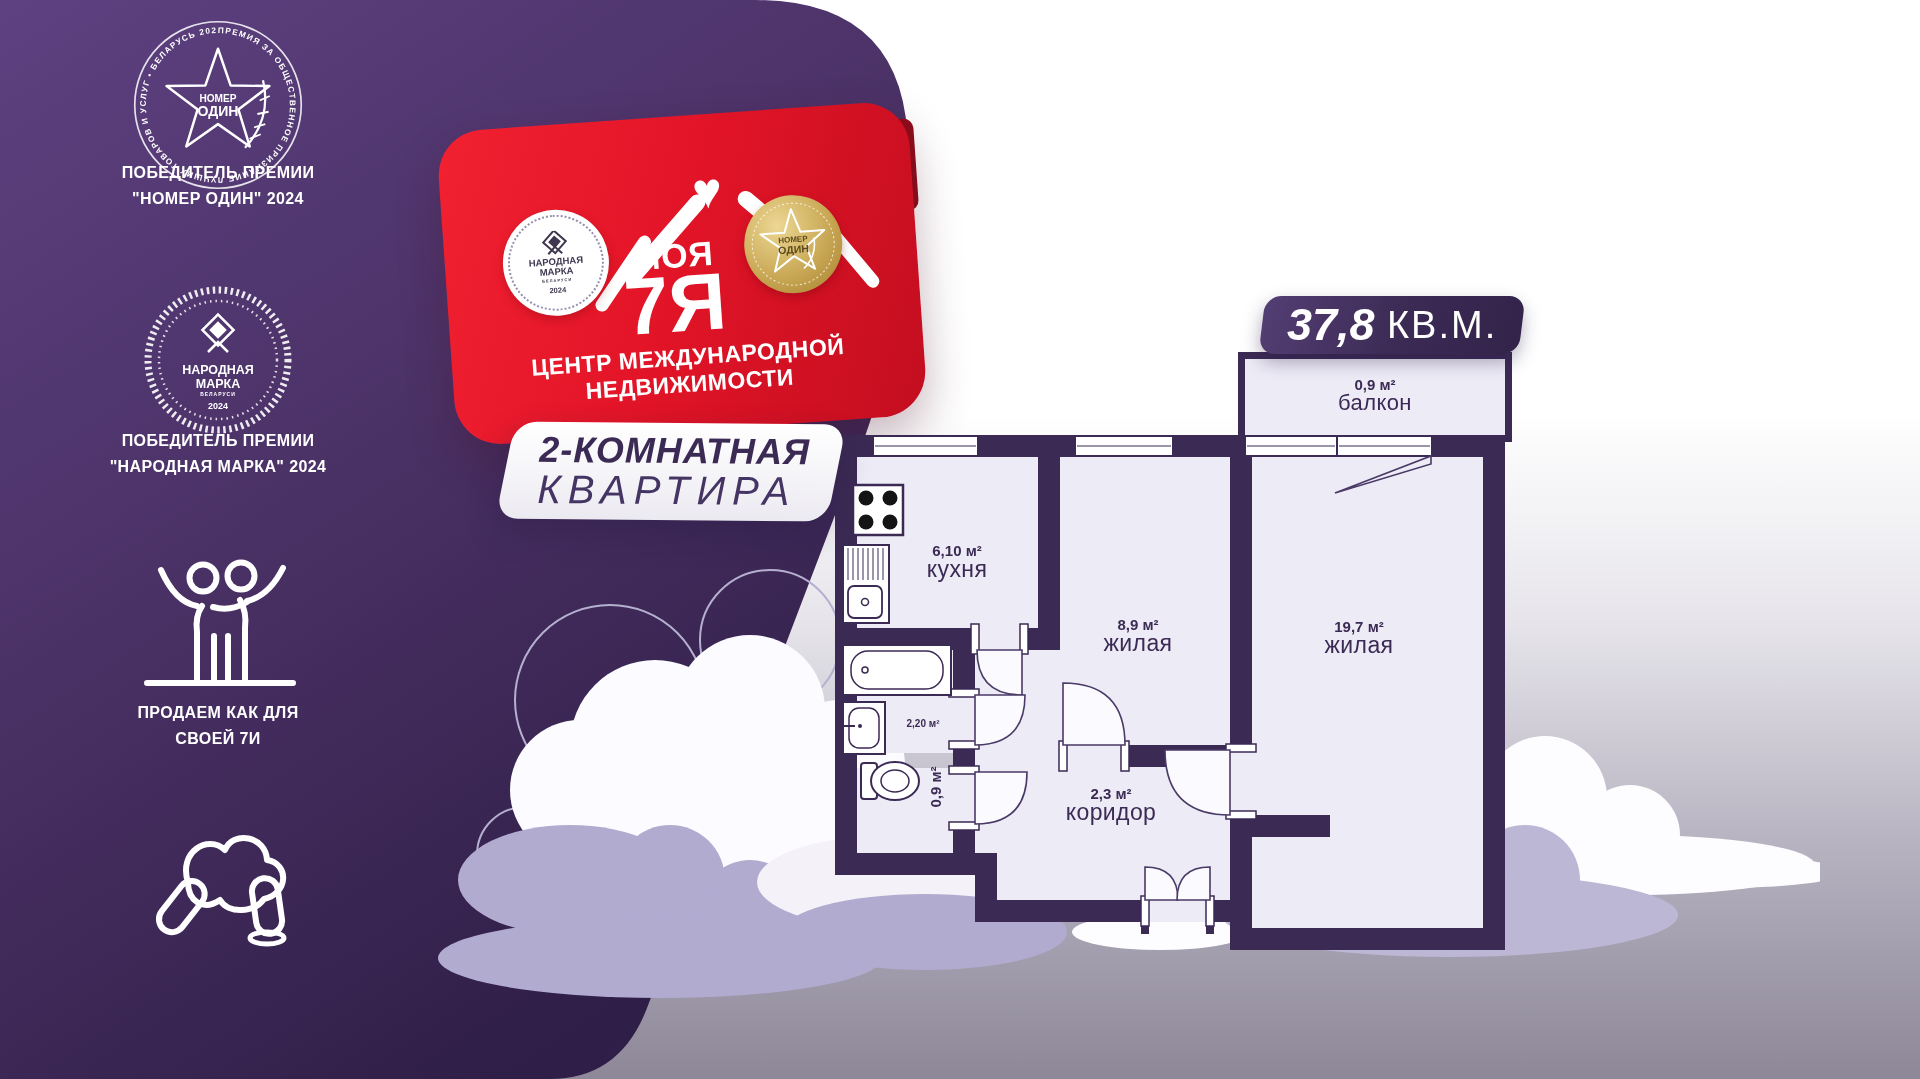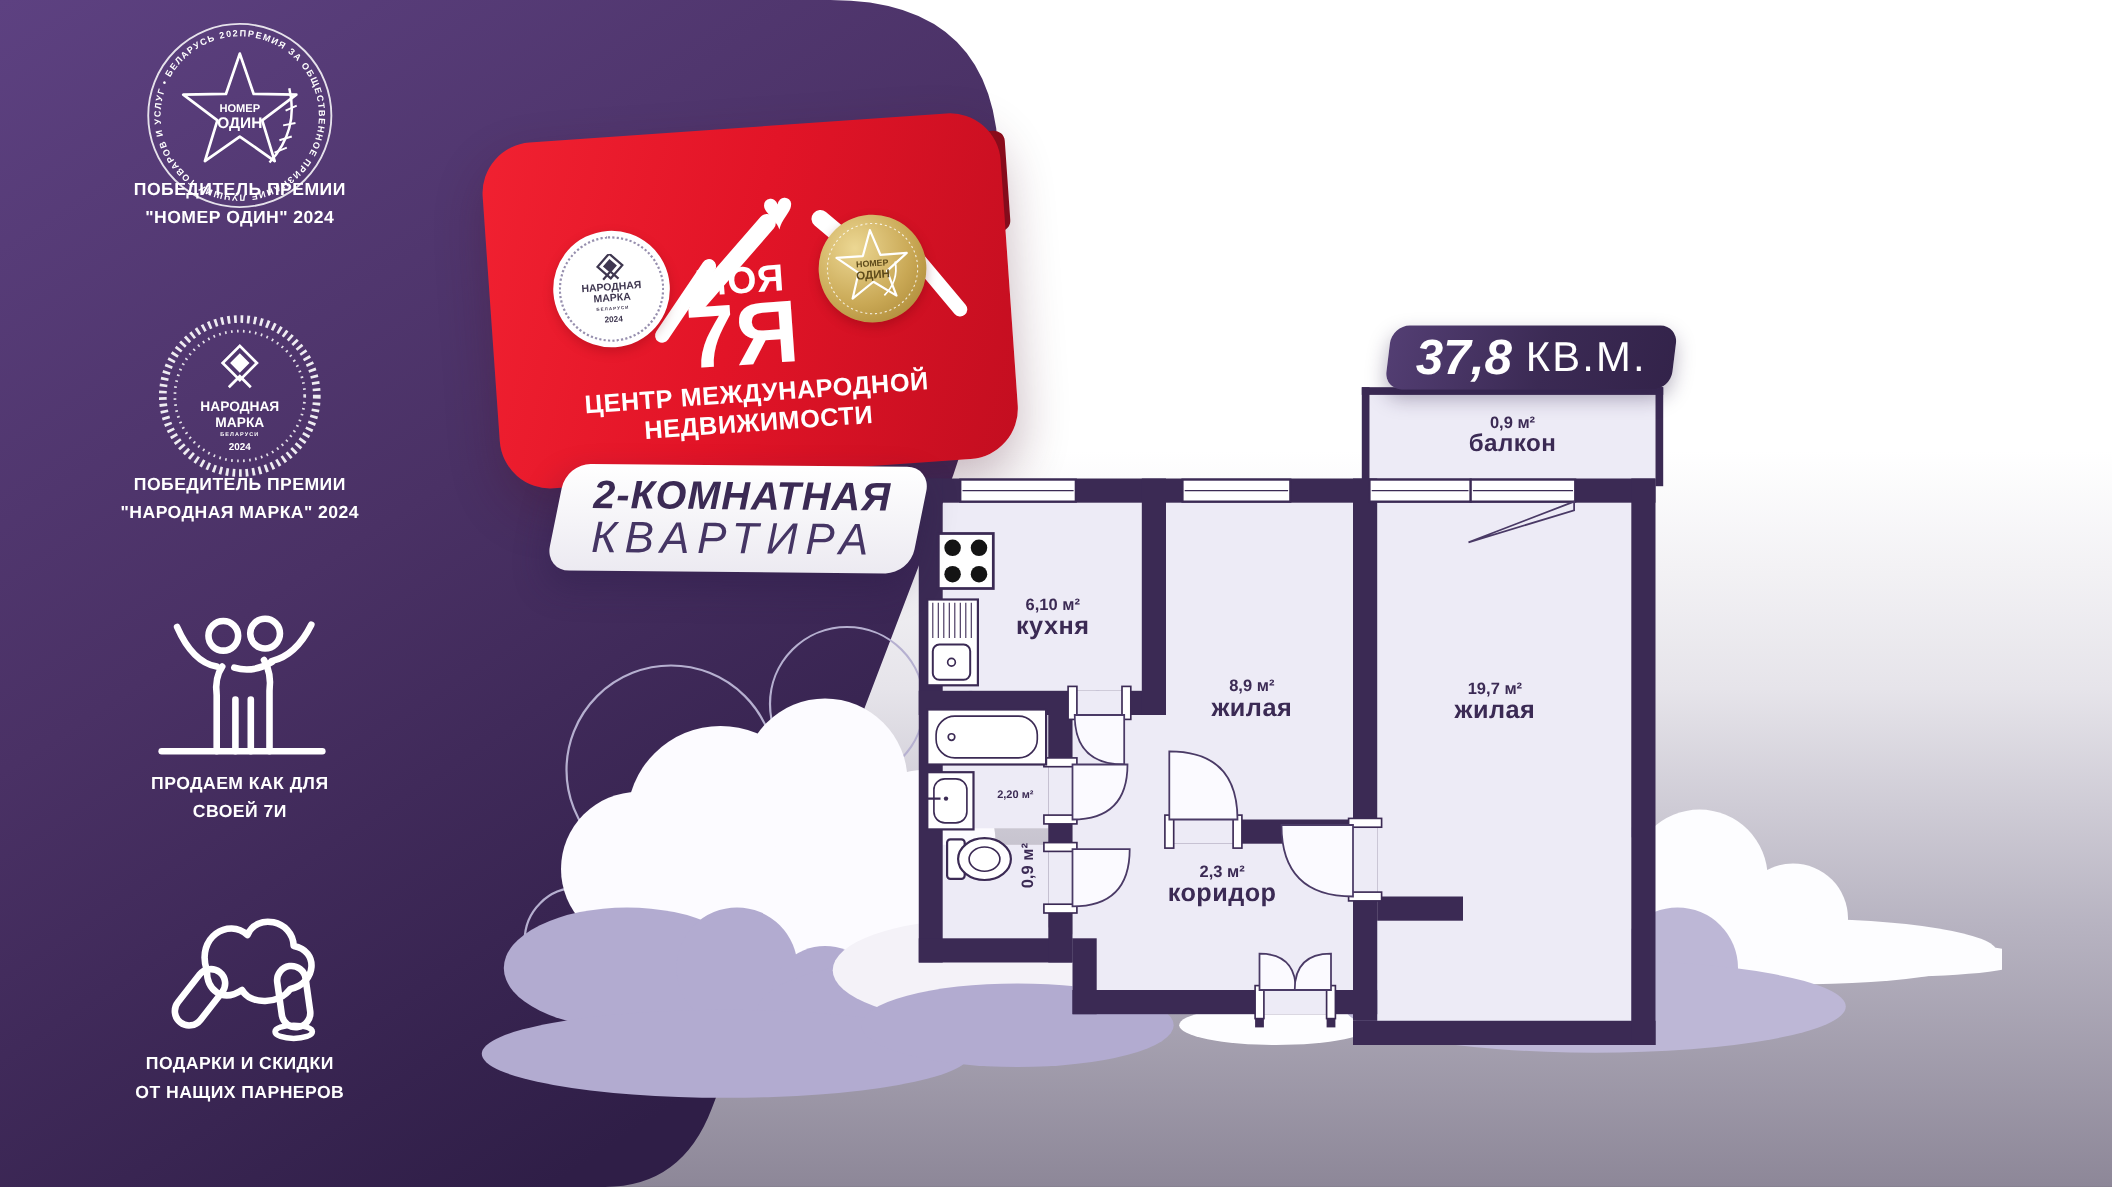--- a/index.html
+++ b/index.html
@@ -41,21 +41,21 @@
   .area-plate{left:1262px;top:296px;width:260px;height:58px;transform:skewX(-7deg);
     background:linear-gradient(100deg,#533e73 0%,#3b2a54 55%,#33234a 100%);
     border-radius:16px;z-index:7;display:flex;align-items:center;justify-content:center;gap:12px;
     box-shadow:0 8px 18px rgba(40,25,70,.35);}
   .area-plate .v{transform:skewX(7deg);font-size:45px;font-weight:800;font-style:italic;color:#fff;}
   .area-plate .u{transform:skewX(7deg);font-size:38px;font-weight:300;color:#fff;letter-spacing:2px;}
   
   .plan{left:835px;top:290px;width:680px;height:680px;z-index:6;}
   .rlabel{position:absolute;transform:translate(-50%,-50%);text-align:center;color:#3b2a54;white-space:nowrap;}
   .rlabel .area{display:block;font-size:15px;font-weight:600;}
-  .rlabel .name{display:block;font-size:23px;font-weight:700;letter-spacing:.4px;margin-top:-3px;}
+  .rlabel .name{display:block;font-size:23px;font-weight:400;letter-spacing:.4px;margin-top:-3px;}
   .rlabel.small .area{font-size:10px;}
   .wc-label{transform:translate(-50%,-50%) rotate(-90deg);}
   .balc .name{font-size:22px;}
   
   .clouds-left{left:420px;top:560px;z-index:4;}
   .clouds-right{left:1030px;top:680px;z-index:2;}
 </style>
 </head>
 <body>
 
@@ -184,24 +184,20 @@
       <path d="M58,62 C48,32 78,14 95,30 C103,10 136,16 137,40 C160,44 158,74 134,79 C124,93 98,94 90,80 C72,92 58,80 58,62 Z"></path>
       <g transform="rotate(38 52 88)">
           <rect x="38" y="58" width="26" height="58" rx="13"></rect>
         </g>
       <g transform="rotate(-8 137 86)">
           <rect x="124" y="58" width="26" height="56" rx="13"></rect>
         </g>
       <ellipse cx="137" cy="118" rx="17" ry="6" stroke-width="5"></ellipse>
     </g>
   </svg>
-  <div class="abs caption" style="top:955px;">
-    <div>ПОДАРКИ И СКИДКИ</div>
-    <div>ОТ НАЩИХ ПАРНЕРОВ</div>
-  </div>
 
   <div class="abs fold"></div>
   <div class="abs banner">
 
     <div class="bar" style="left:182px;top:154px;width:113px;height:16px;transform:rotate(-45deg);"></div>
     <div class="bar" style="left:299px;top:74px;width:116px;height:16px;transform:rotate(44deg);"></div>
     <div class="bar" style="left:150px;top:182px;width:89px;height:13px;transform:rotate(-52deg);"></div>
     <div class="bar" style="left:375px;top:102px;width:93px;height:13px;transform:rotate(54deg);"></div>
     <div class="abs heart">♥</div>
     <div class="abs logo-word1">МОЯ</div>

